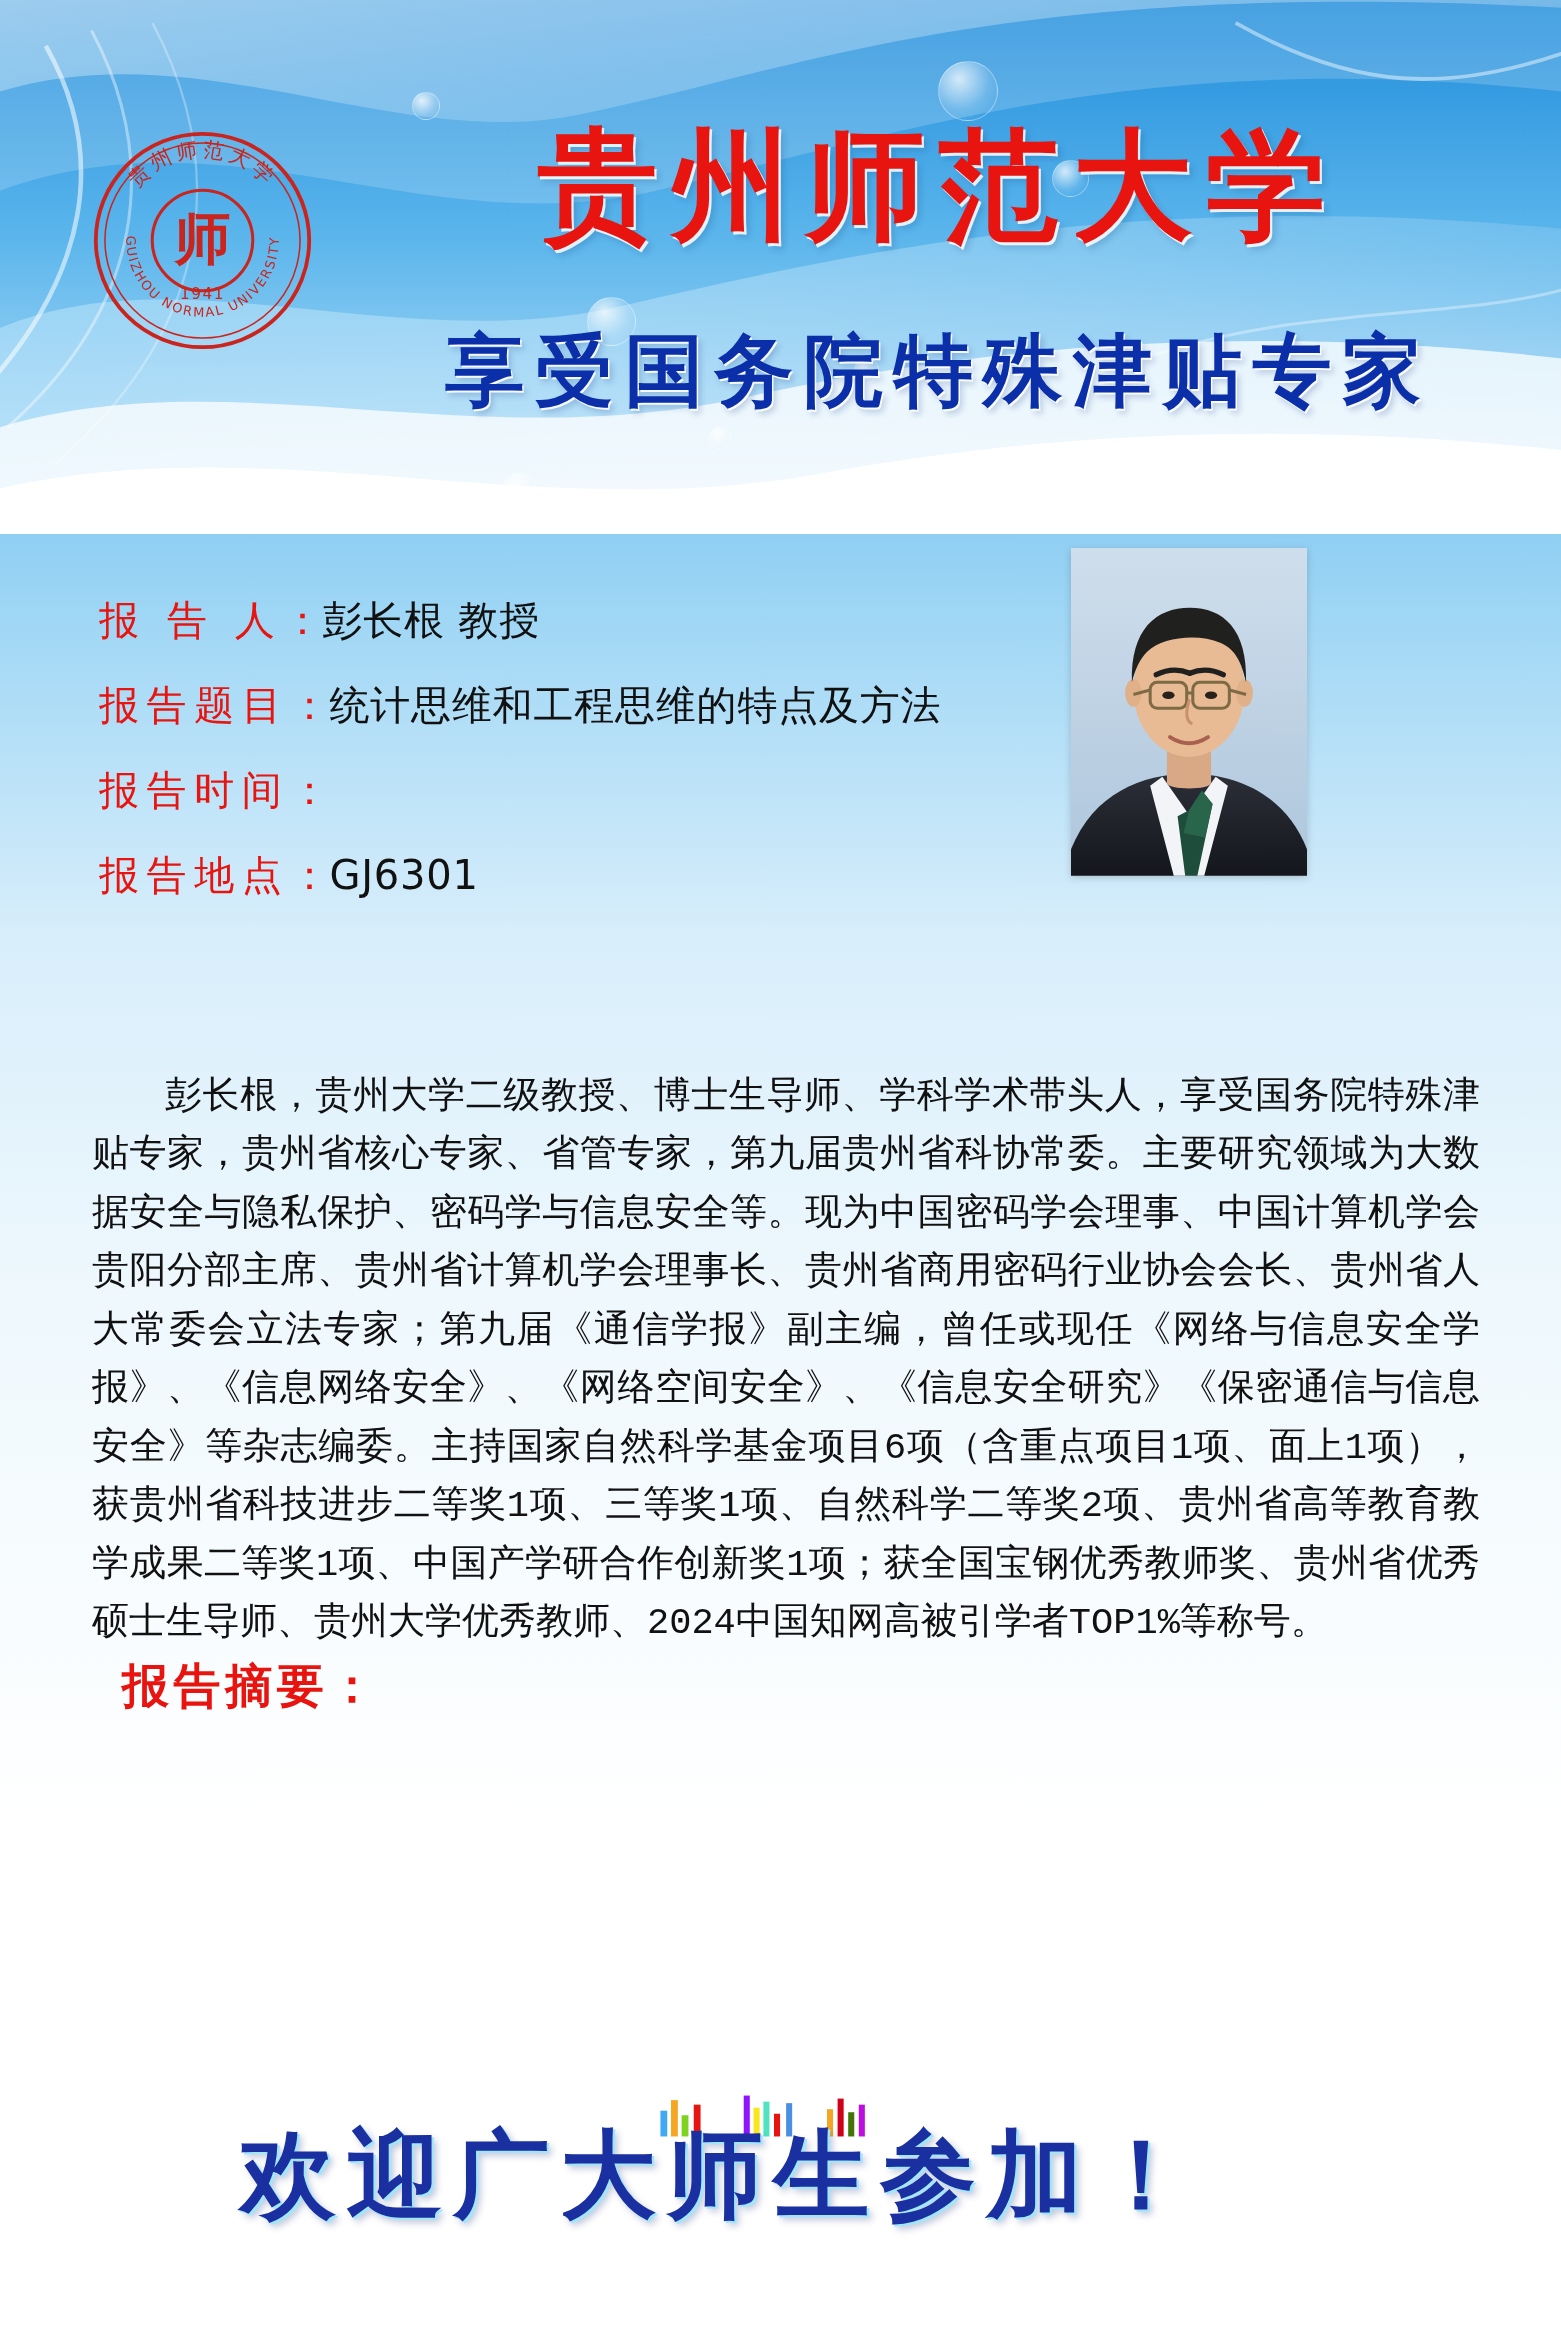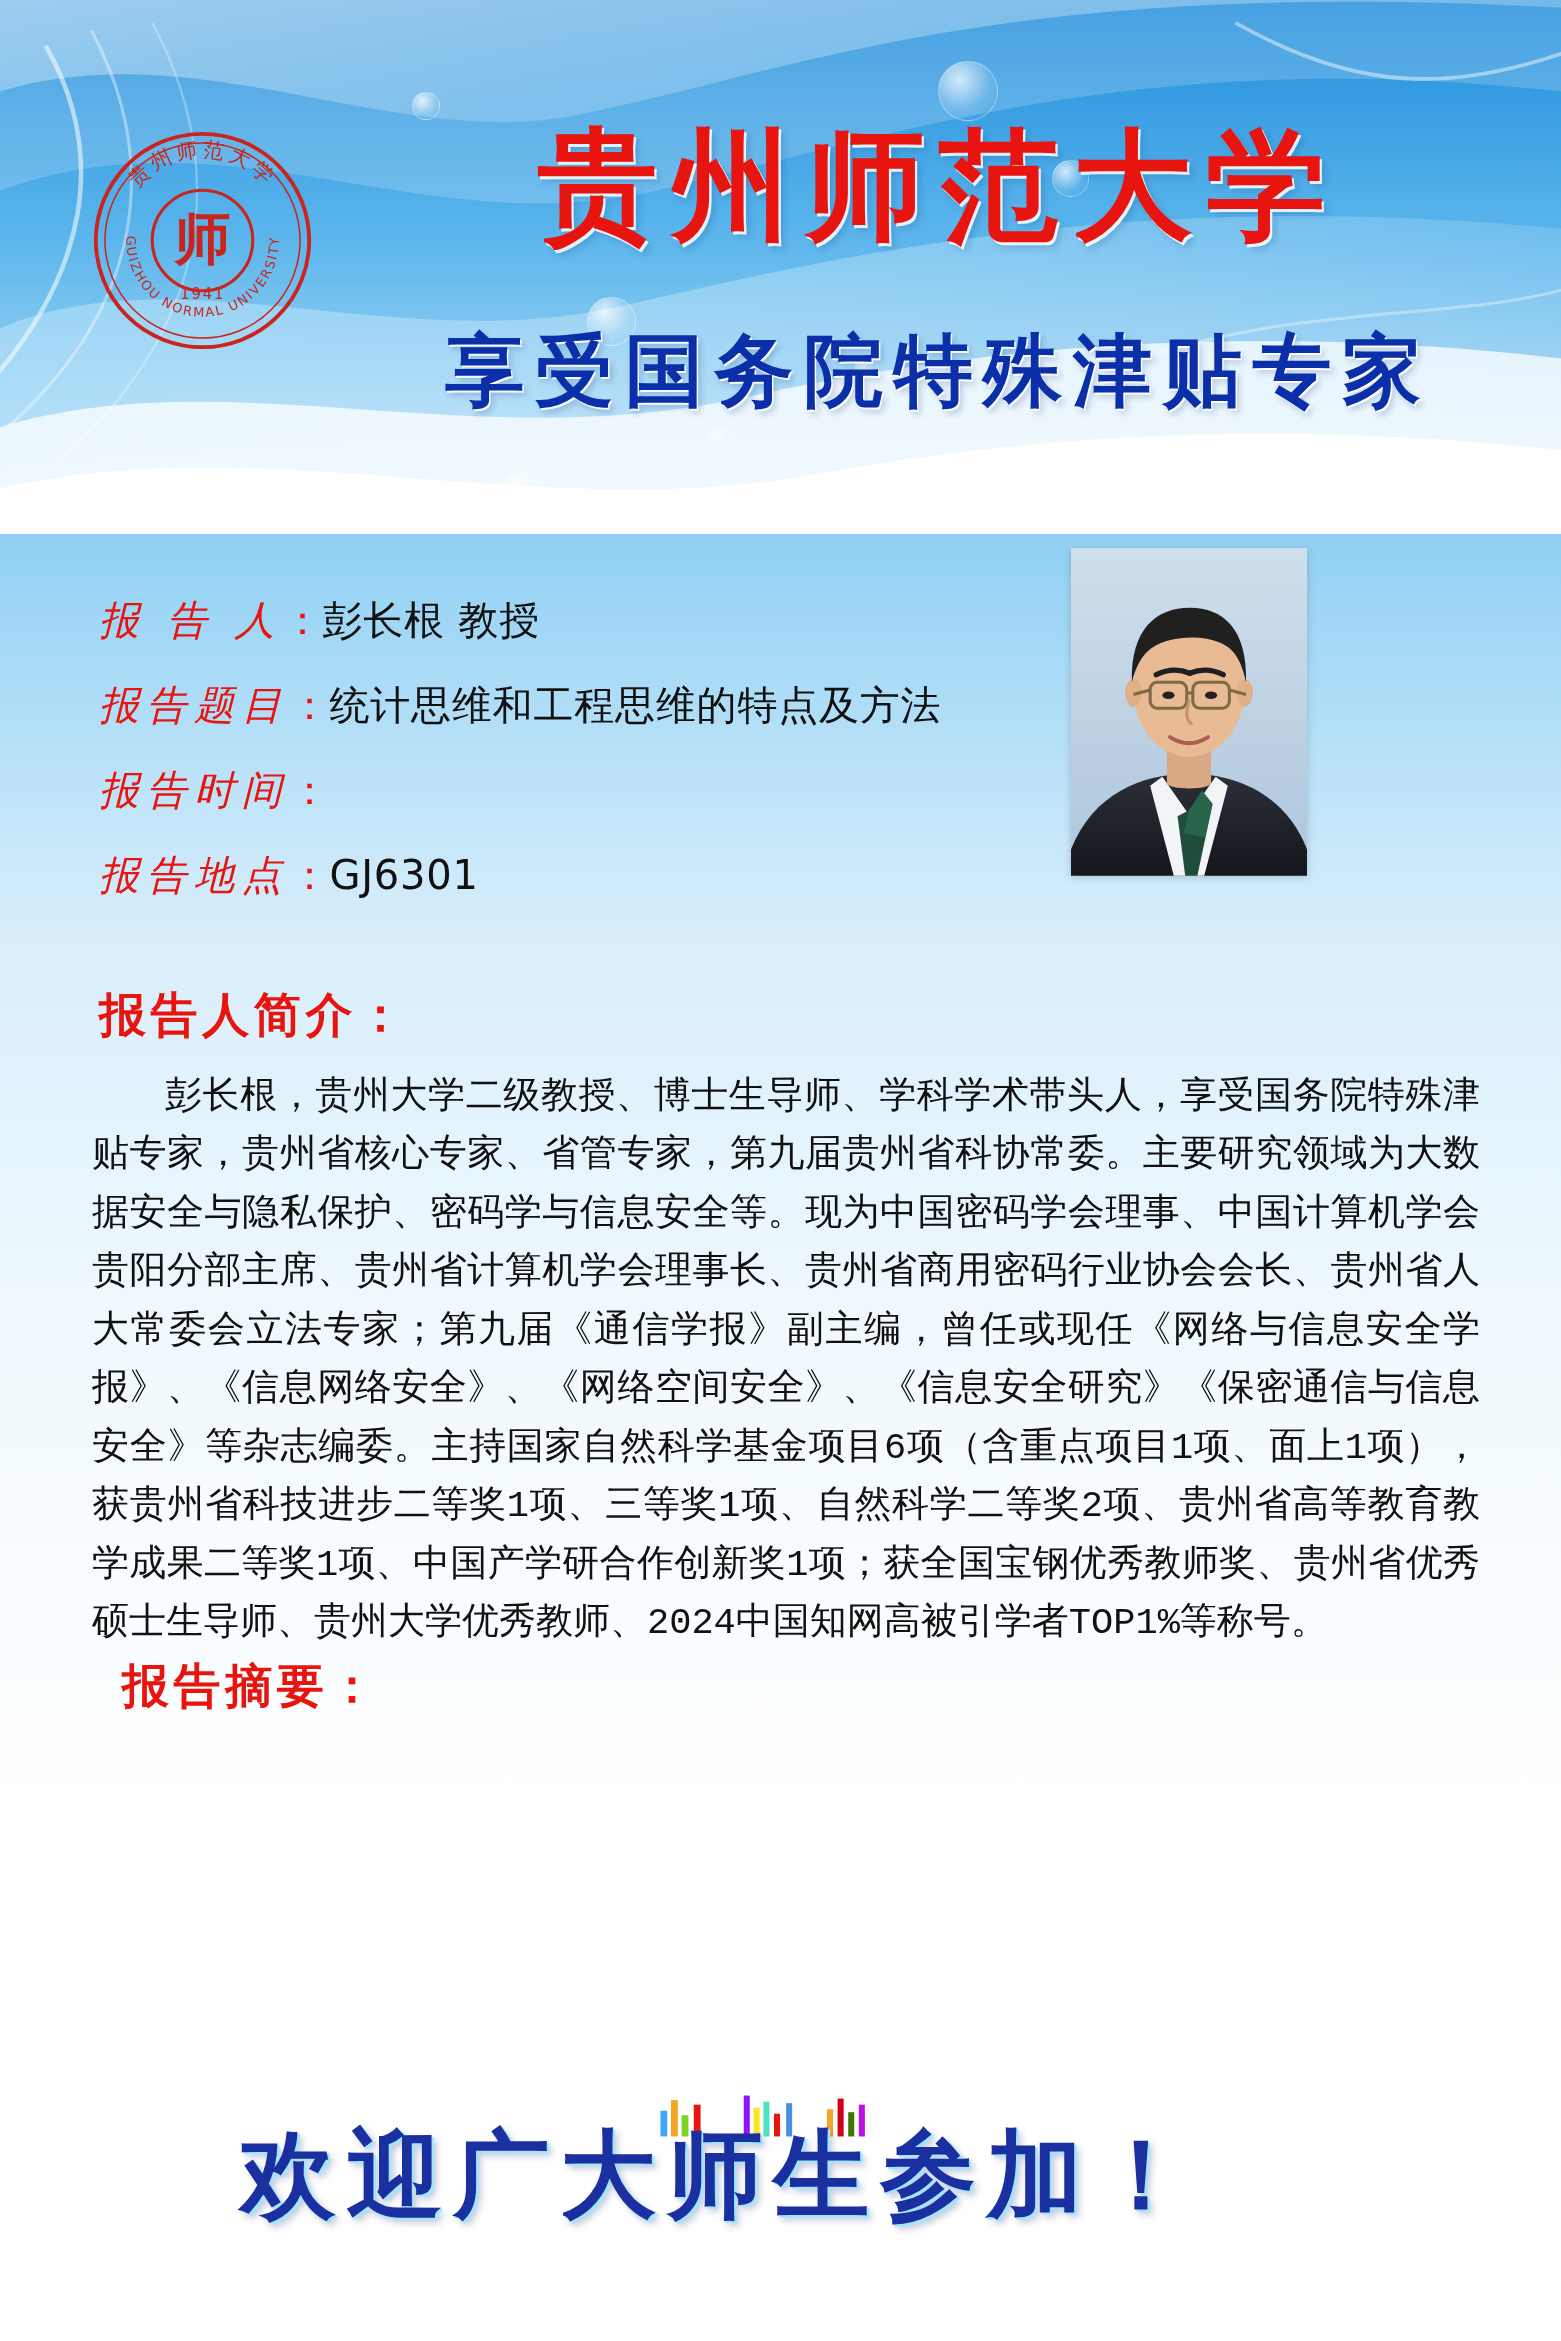--- a/index.html
+++ b/index.html
@@ -94,21 +94,20 @@
     align-items: baseline;
     margin-bottom: 35px;
     font-size: 40px;
     line-height: 1.25;
   }
   .info-label {
     color: #e8140f;
     letter-spacing: 7.6px;
     white-space: nowrap;
     flex: 0 0 auto;
-    font-style: italic;
   }
   .info-colon {
     color: #e8140f;
     flex: 0 0 auto;
   }
   .info-value {
     color: #111111;
     flex: 1 1 auto;
     letter-spacing: 0.8px;
   }
@@ -319,21 +318,20 @@
 
       <ellipse cx="128" cy="193" rx="8" ry="5" fill="#2a211c"></ellipse>
       <ellipse cx="184" cy="193" rx="8" ry="5" fill="#2a211c"></ellipse>
 
       <path d="M155,200 q-7,24 3,30" stroke="#c9926c" stroke-width="4" fill="none" stroke-linecap="round"></path>
 
       <path d="M130,248 q25,16 50,0" stroke="#a8604f" stroke-width="5" fill="none" stroke-linecap="round"></path>
     </svg>
   </div>
 
-  <div class="section-title" id="bio-title">报告人简介：</div>
   <div class="para" id="bio-text">彭长根，贵州大学二级教授、博士生导师、学科学术带头人，享受国务院特殊津贴专家，贵州省核心专家、省管专家，第九届贵州省科协常委。主要研究领域为大数据安全与隐私保护、密码学与信息安全等。现为中国密码学会理事、中国计算机学会贵阳分部主席、贵州省计算机学会理事长、贵州省商用密码行业协会会长、贵州省人大常委会立法专家；第九届《通信学报》副主编，曾任或现任《网络与信息安全学报》、《信息网络安全》、《网络空间安全》、《信息安全研究》《保密通信与信息安全》等杂志编委。主持国家自然科学基金项目6项（含重点项目1项、面上1项），获贵州省科技进步二等奖1项、三等奖1项、自然科学二等奖2项、贵州省高等教育教学成果二等奖1项、中国产学研合作创新奖1项；获全国宝钢优秀教师奖、贵州省优秀硕士生导师、贵州大学优秀教师、2024中国知网高被引学者TOP1%等称号。</div>
 
   <div class="section-title" id="abs-title">报告摘要：</div>
 
   <div class="confetti">
     <svg width="244" height="53" viewBox="0 0 320 70" xmlns="http://www.w3.org/2000/svg">
       <rect x="10" y="30" width="9" height="34" fill="#3fa9f5"></rect>
       <rect x="24" y="16" width="9" height="48" fill="#f5a623"></rect>
       <rect x="38" y="36" width="9" height="28" fill="#7ed321"></rect>
       <rect x="54" y="22" width="9" height="42" fill="#e8140f"></rect>

